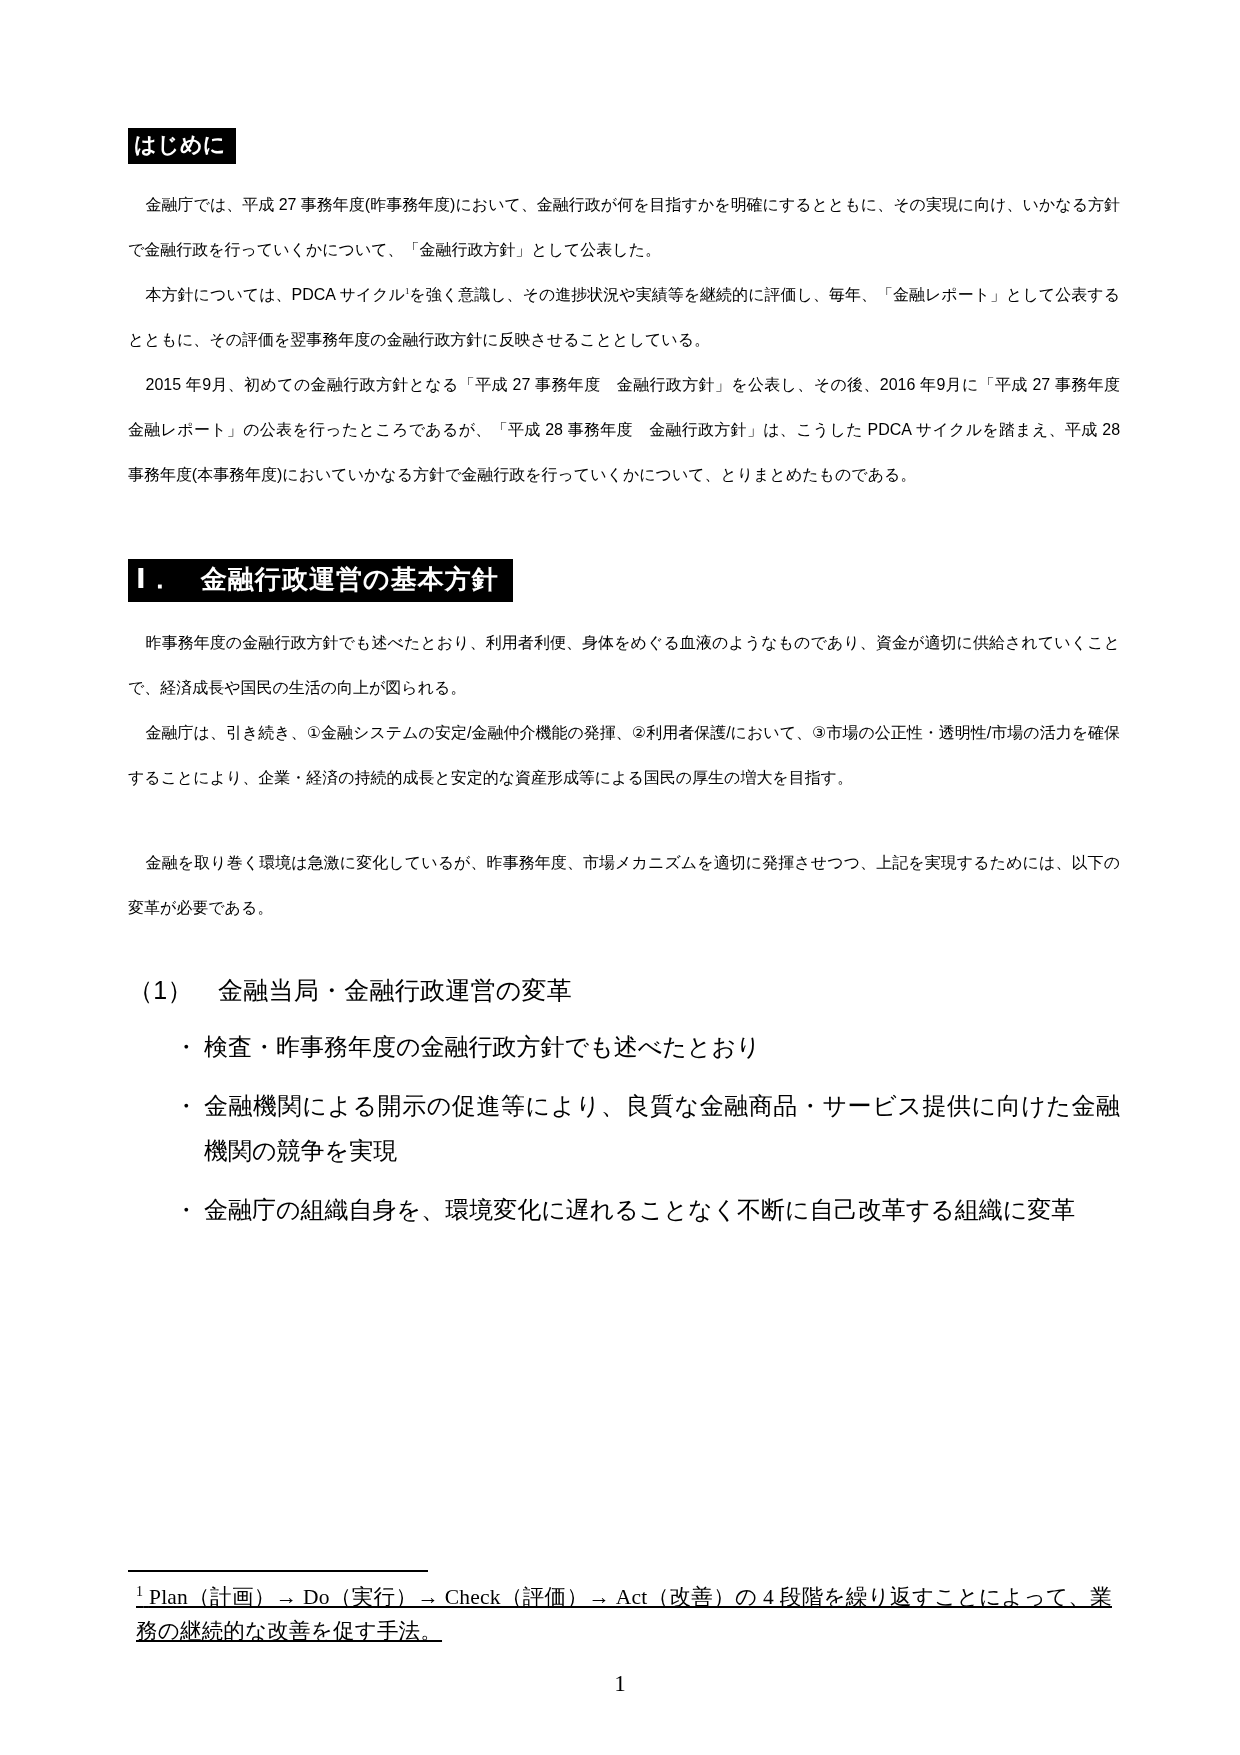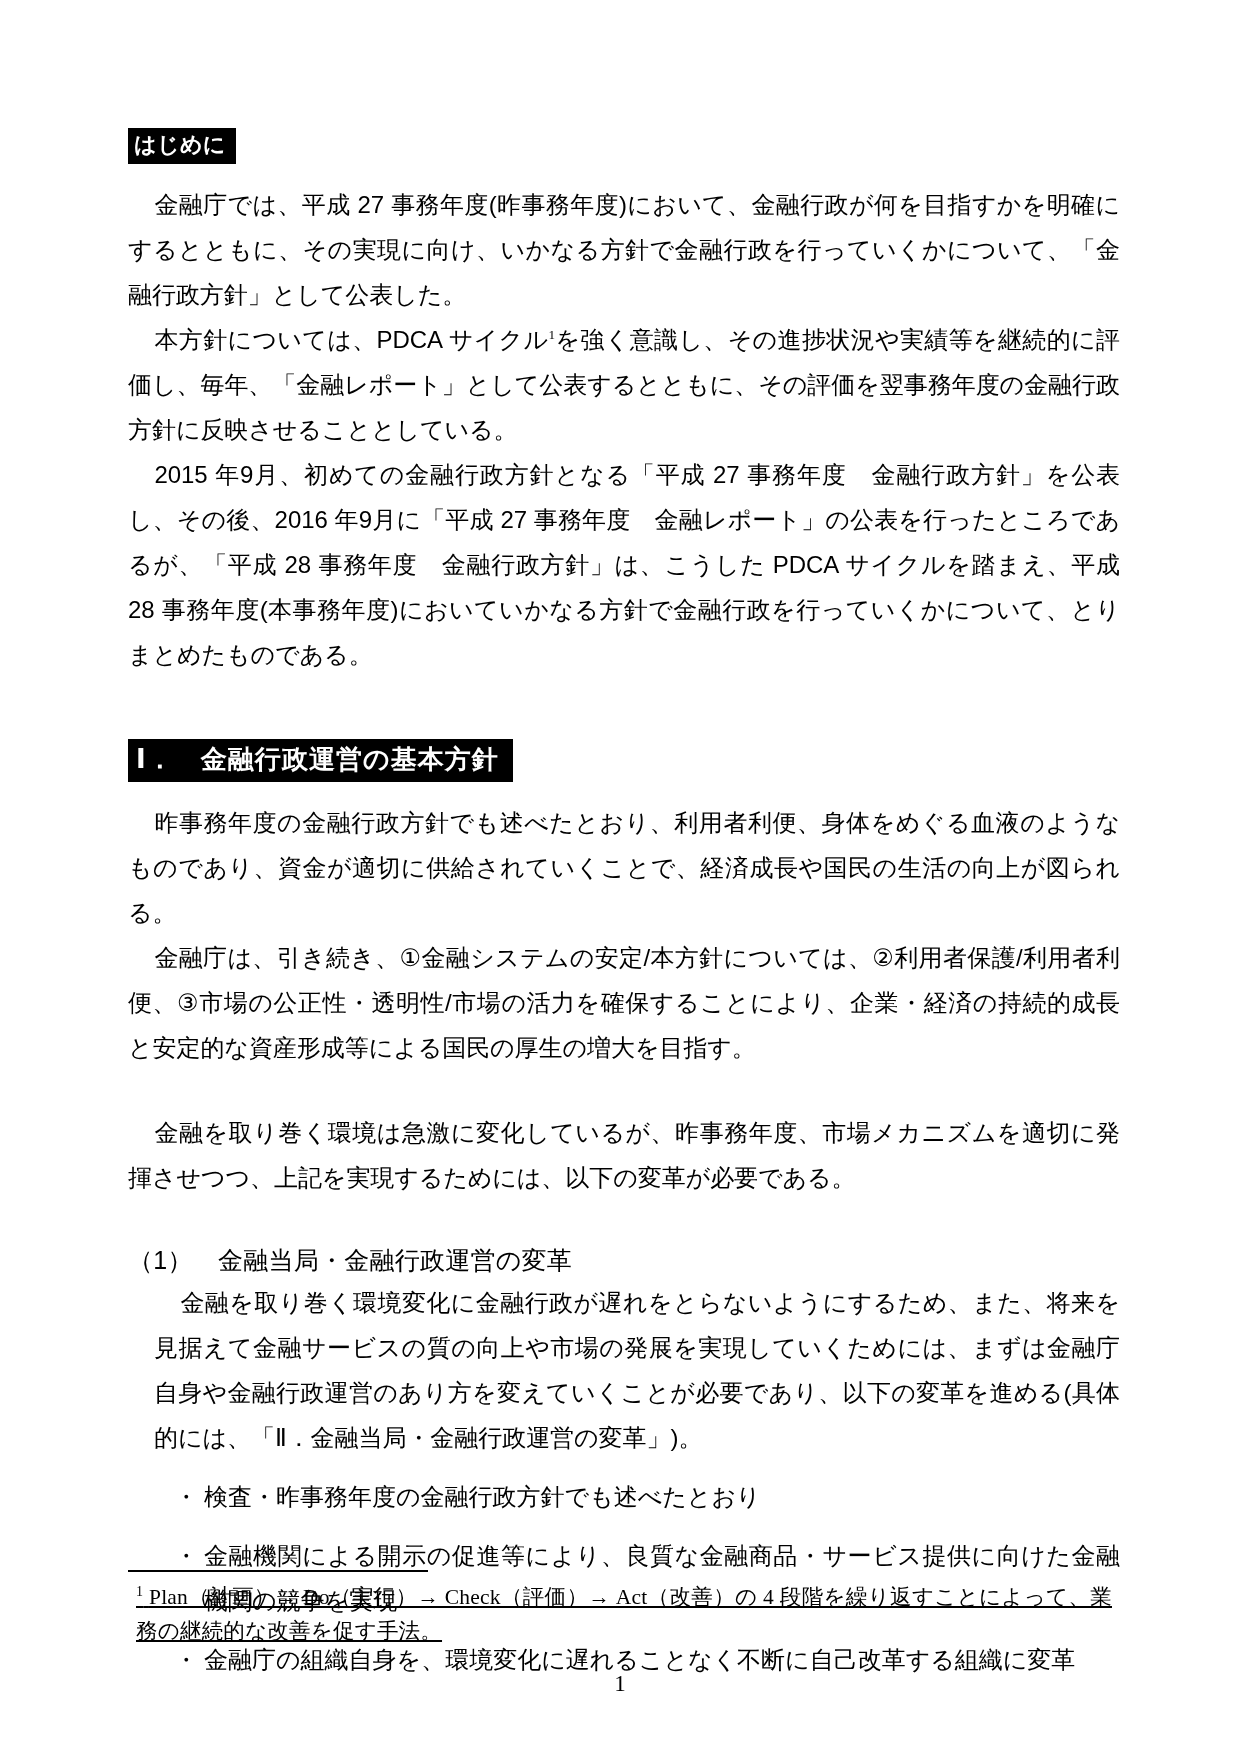--- a/index.html
+++ b/index.html
@@ -46,21 +46,21 @@
     font-size: 26px;
     padding: 3px 14px 5px 8px;
     letter-spacing: 0.04em;
     text-align: right;
   }
 
   .h-block { margin: 0; }
 
   
   .para {
-    font-size: 24px;
+    font-size: 16px;
     line-height: 45px;
     text-align: justify;
     text-justify: inter-character;
     margin: 0;
     letter-spacing: -0.002em;
   }
   .para.indent { text-indent: 1.1em; }
 
   .block-paras .para + .para { margin-top: 0; }
 
@@ -182,34 +182,31 @@
     <div class="gap-lg"></div>
 
     <div class="h-block">
       <span class="heading-bar section">Ⅰ．　金融行政運営の基本方針</span>
     </div>
 
     <div class="gap-sm"></div>
 
     <div class="block-paras">
       <p class="para indent">昨事務年度の金融行政方針でも述べたとおり、利用者利便、身体をめぐる血液のようなものであり、資金が適切に供給されていくことで、経済成長や国民の生活の向上が図られる。</p>
-      <p class="para indent">金融庁は、引き続き、①金融システムの安定/本方針については、②利用者保護/利用者利便、③市場の公正性・透明性/市場の活力を確保することにより、企業・経済の持続的成長と安定的な資産形成等による国民の厚生の増大を目指す。</p>
+      <p class="para indent">金融庁は、引き続き、①金融システムの安定/金融仲介機能の発揮、②利用者保護/において、③市場の公正性・透明性/市場の活力を確保することにより、企業・経済の持続的成長と安定的な資産形成等による国民の厚生の増大を目指す。</p>
     </div>
 
     <div class="gap-md"></div>
 
     <p class="para indent">金融を取り巻く環境は急激に変化しているが、昨事務年度、市場メカニズムを適切に発揮させつつ、上記を実現するためには、以下の変革が必要である。</p>
 
     <div class="gap-md"></div>
 
     <p class="subhead">（1）　金融当局・金融行政運営の変革</p>
 
-    <div class="sub-body">
-      <p class="para indent">金融を取り巻く環境変化に金融行政が遅れをとらないようにするため、また、将来を見据えて金融サービスの質の向上や市場の発展を実現していくためには、まずは金融庁自身や金融行政運営のあり方を変えていくことが必要であり、以下の変革を進める(具体的には、「Ⅱ．金融当局・金融行政運営の変革」)。</p>
-    </div>
 
     <ul class="bullets">
       <li>
         <span class="dot">・</span>
         <span class="btext">検査・昨事務年度の金融行政方針でも述べたとおり</span>
       </li>
       <li>
         <span class="dot">・</span>
         <span class="btext">金融機関による開示の促進等により、良質な金融商品・サービス提供に向けた金融機関の競争を実現</span>
       </li>

